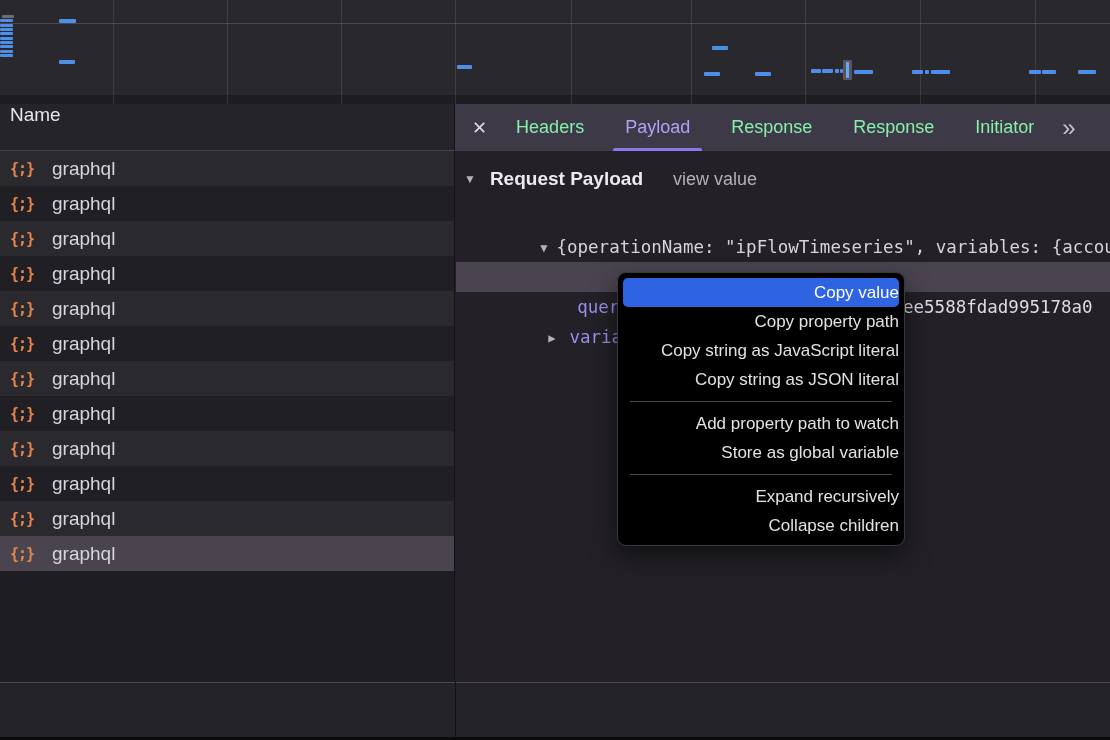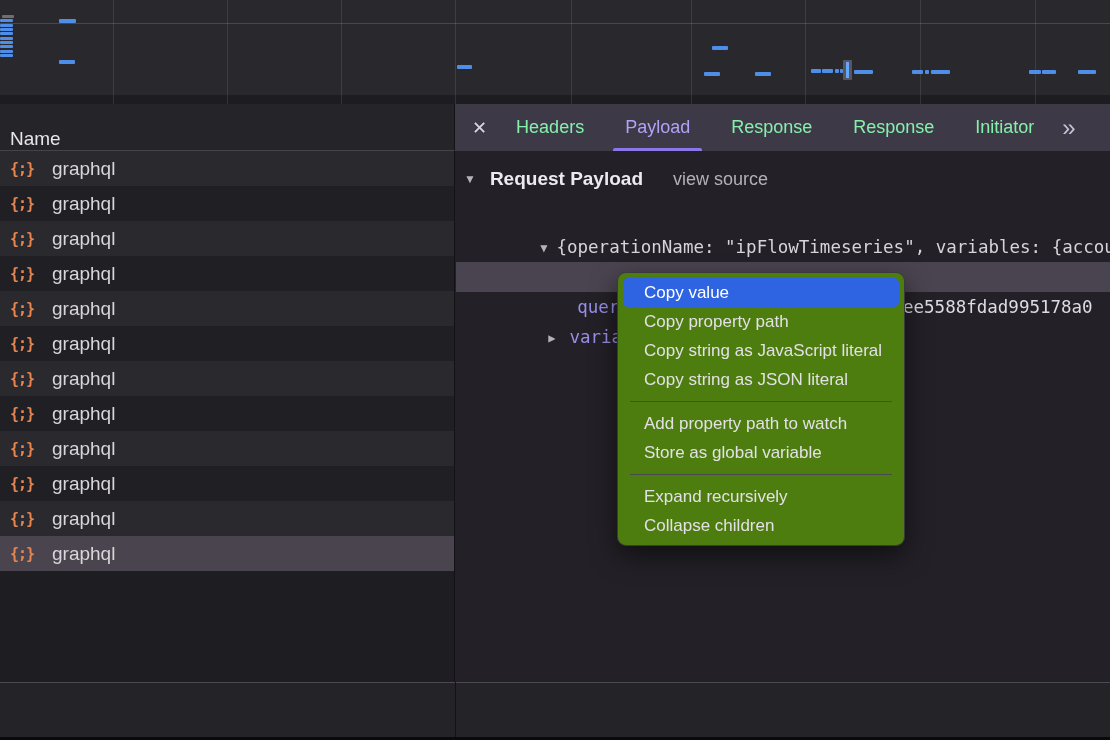--- a/index.html
+++ b/index.html
@@ -12,21 +12,21 @@
   .ov-band{position:absolute;left:0;top:95px;width:1110px;height:9px;background:#1d1c20;}
   .ov-grid{position:absolute;top:0;width:1px;height:104px;background:rgba(255,255,255,0.10);}
   .ov-hline{position:absolute;left:0;top:23px;width:1110px;height:1px;background:rgba(255,255,255,0.15);}
   .ov-bar{position:absolute;border-radius:1px;}
   .ov-marker{position:absolute;background:#59555f;border-radius:1px;}
   .ov-marker-line{position:absolute;background:#63a8f8;}
 
   
   #name-header{position:absolute;left:0;top:104px;width:455px;height:47px;background:#252429;
                border-bottom:1px solid #454449;border-right:1px solid #131216;box-sizing:border-box;
-               display:flex;align-items:flex-end;}
+               display:flex;align-items:flex-start;}
   .name-label{margin-left:10px;font-size:19px;color:#e7e5ea;}
 
   #tabbar{position:absolute;left:455px;top:104px;width:655px;height:47px;background:#3d3947;
           display:flex;align-items:center;box-sizing:border-box;overflow:hidden;}
   .tab-close{margin-left:17px;color:#d9d7dd;font-size:18px;flex:0 0 auto;cursor:default;}
   .tab{position:relative;height:47px;line-height:47px;padding:0 12px;margin-left:17px;
        color:#86efac;font-size:18px;flex:0 0 auto;}
   .tab.active{color:#b2a3f6;}
   .tab.active::after{content:"";position:absolute;left:0;right:0;bottom:0;height:3px;
        background:#8d76ea;border-radius:2px 2px 0 0;}
@@ -55,23 +55,23 @@
   #rp-preview .pv-text{margin-left:9px;}
   #rp-row-op{top:81px;padding-left:58px;box-sizing:border-box;}
   #rp-row-query{top:111px;padding-left:58px;box-sizing:border-box;background:#4a4450;}
   #rp-row-vars{top:141px;padding-left:29px;box-sizing:border-box;}
   .k{color:#998ee8;}
   .s{color:#3bd0c6;}
   .frag-right{position:absolute;left:447px;top:0;}
   #rp-row-vars .vname{margin-left:14px;}
 
   
-  #context-menu{position:absolute;left:617px;top:272px;width:286px;background:#4d7c0f;
+  #context-menu{position:absolute;left:617px;top:272px;width:286px;background:#000000;
                 border:1px solid #3a393e;border-radius:9px;padding:5px 0;
-                box-shadow:0 10px 26px rgba(0,0,0,0.55);z-index:10;}
+                box-shadow:0 10px 26px rgba(0,0,0,0.55);z-index:10;text-align:right;}
   .menu-item{height:29px;line-height:29px;padding-left:21px;margin:0 5px;font-size:17px;
              color:#e3e1e5;border-radius:5px;white-space:nowrap;overflow:hidden;}
   .menu-item.selected{background:#2e63e2;color:#ffffff;}
   .menu-sep{height:1px;background:#4a494e;margin:7px 12px;}
 
   
   #footer{position:absolute;left:0;top:682px;width:1110px;height:55px;background:#242328;
           border-top:1px solid #4b4a4f;box-sizing:border-box;}
   #footer-divider{position:absolute;left:455px;top:682px;width:1px;height:55px;background:#131216;}
   #bottom-bar{position:absolute;left:0;top:737px;width:1110px;height:3px;background:#0a0a0c;}
@@ -187,21 +187,21 @@
       </div>
       <div class="req-row alt selected">
         <span class="req-icon">{;}</span>
         <span class="req-label">graphql</span>
       </div>
     </div>
 
   <div id="payload-panel">
     <div class="rp-line" id="rp-title-row">
       <span class="twisty">▼</span><span class="rp-title">Request Payload</span>
-      <span class="view-source">view source</span>
+      <span class="view-source">view value</span>
     </div>
 
     <div class="rp-line mono" id="rp-preview">
       <span class="twisty">▼</span><span class="pv-text">{operationName: "ipFlowTimeseries", variables: {account</span>
     </div>
 
     <div class="rp-line mono" id="rp-row-op">
       <span class="k">operationName:</span><span> </span><span class="s">"ipFlowTimeseries"</span>
     </div>
 

